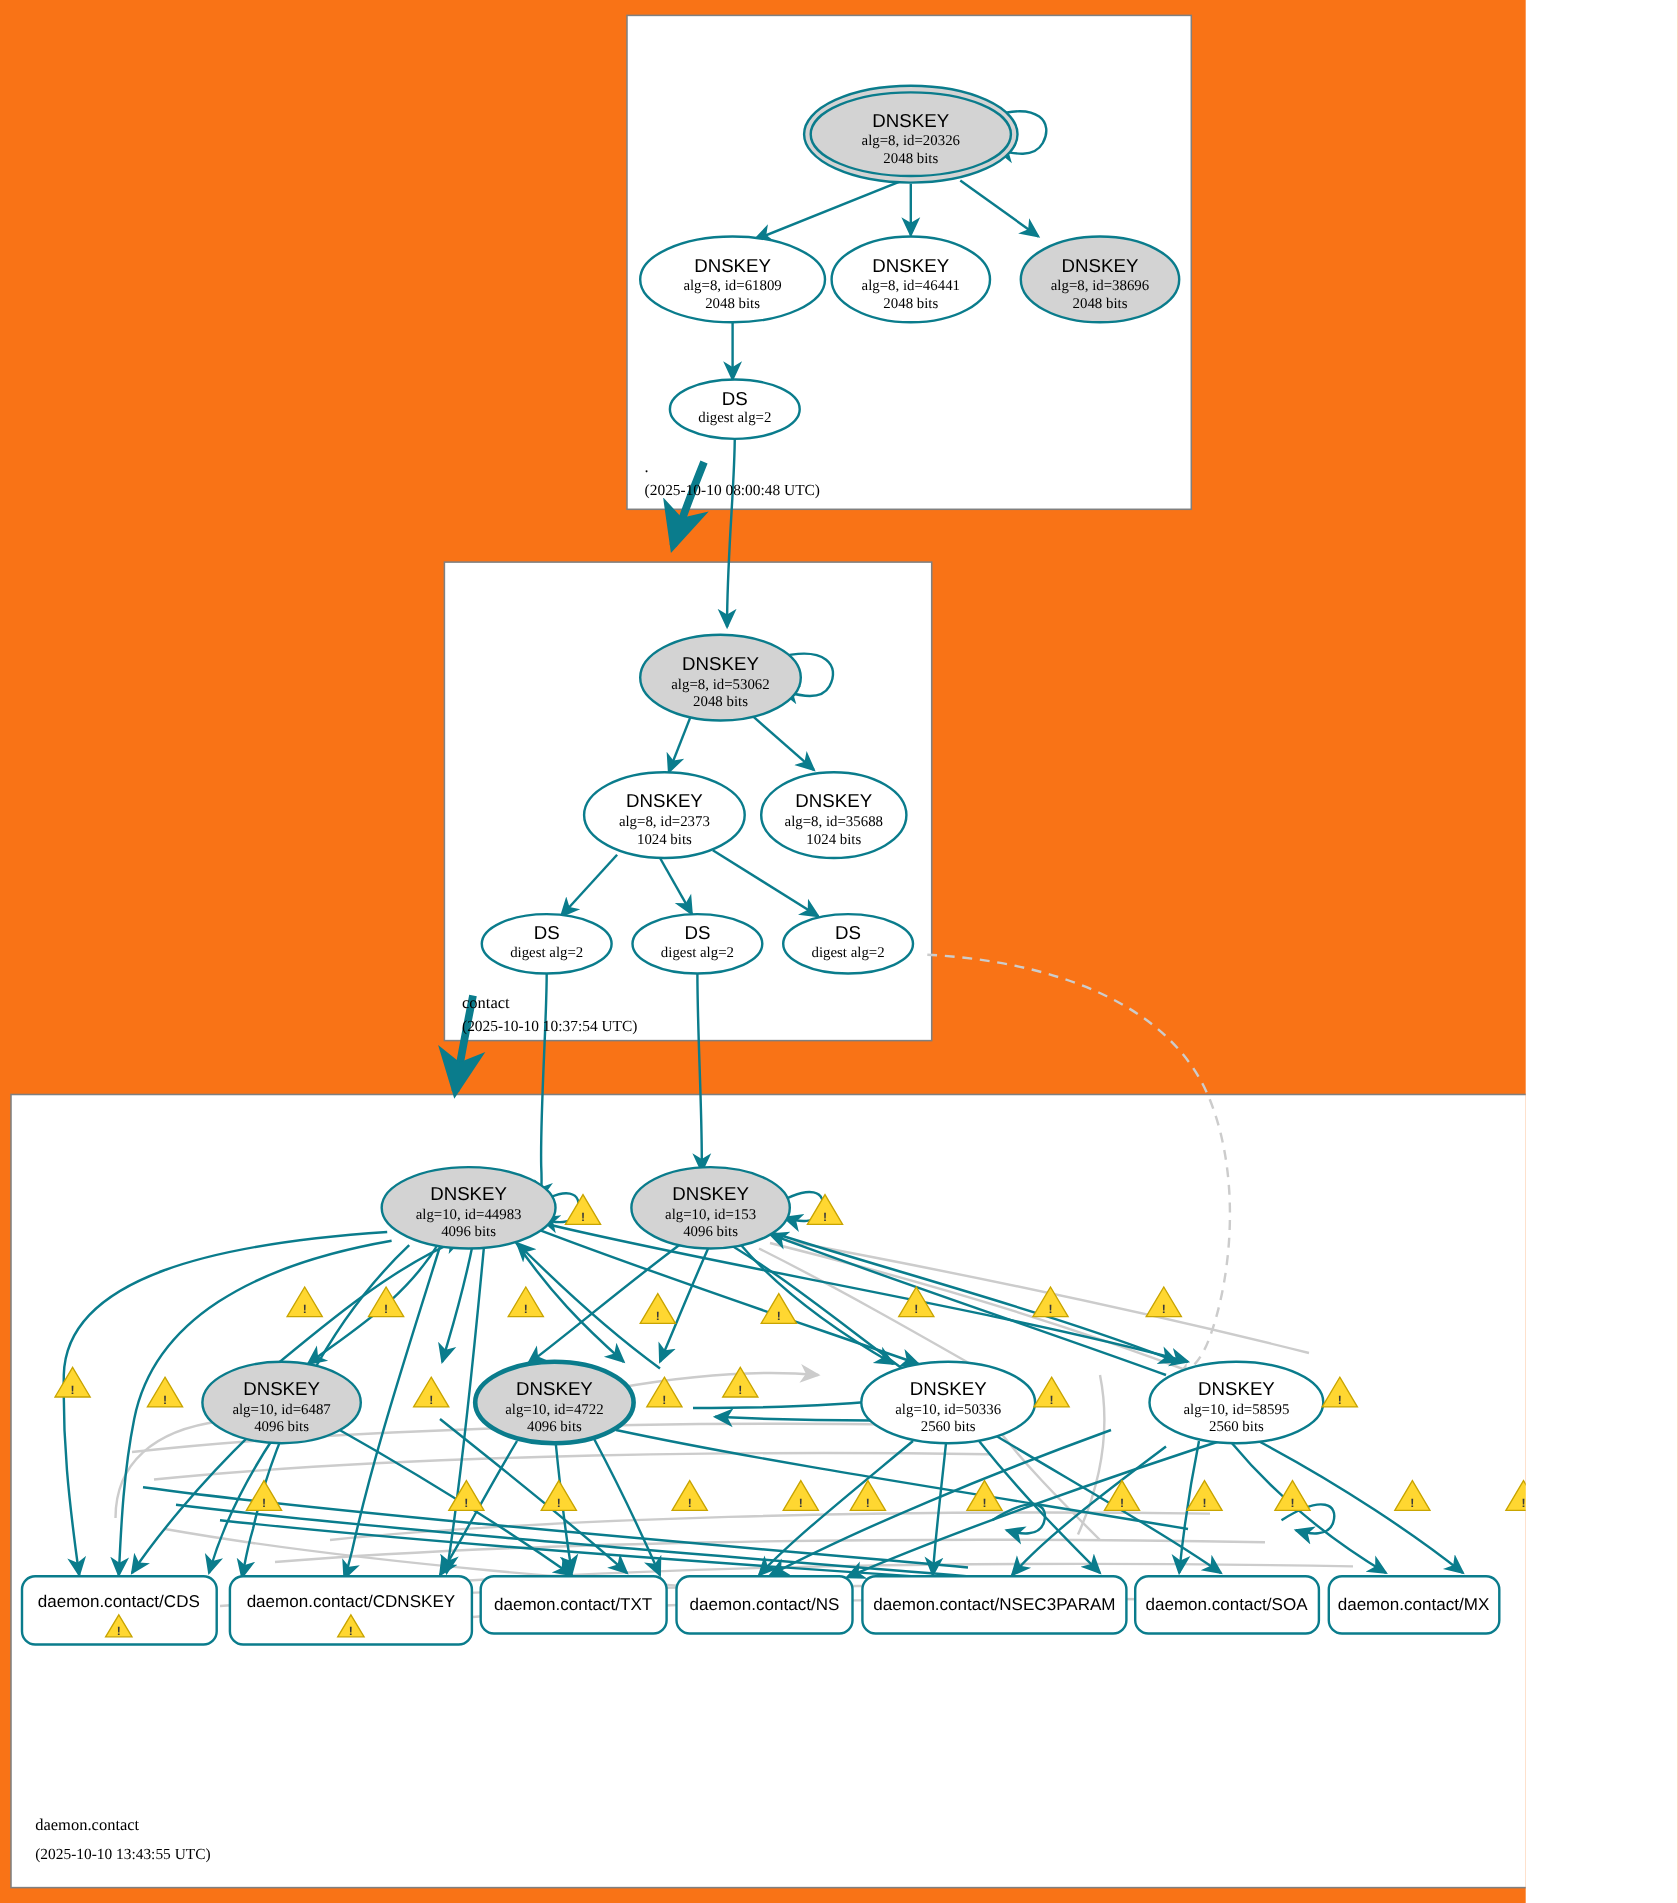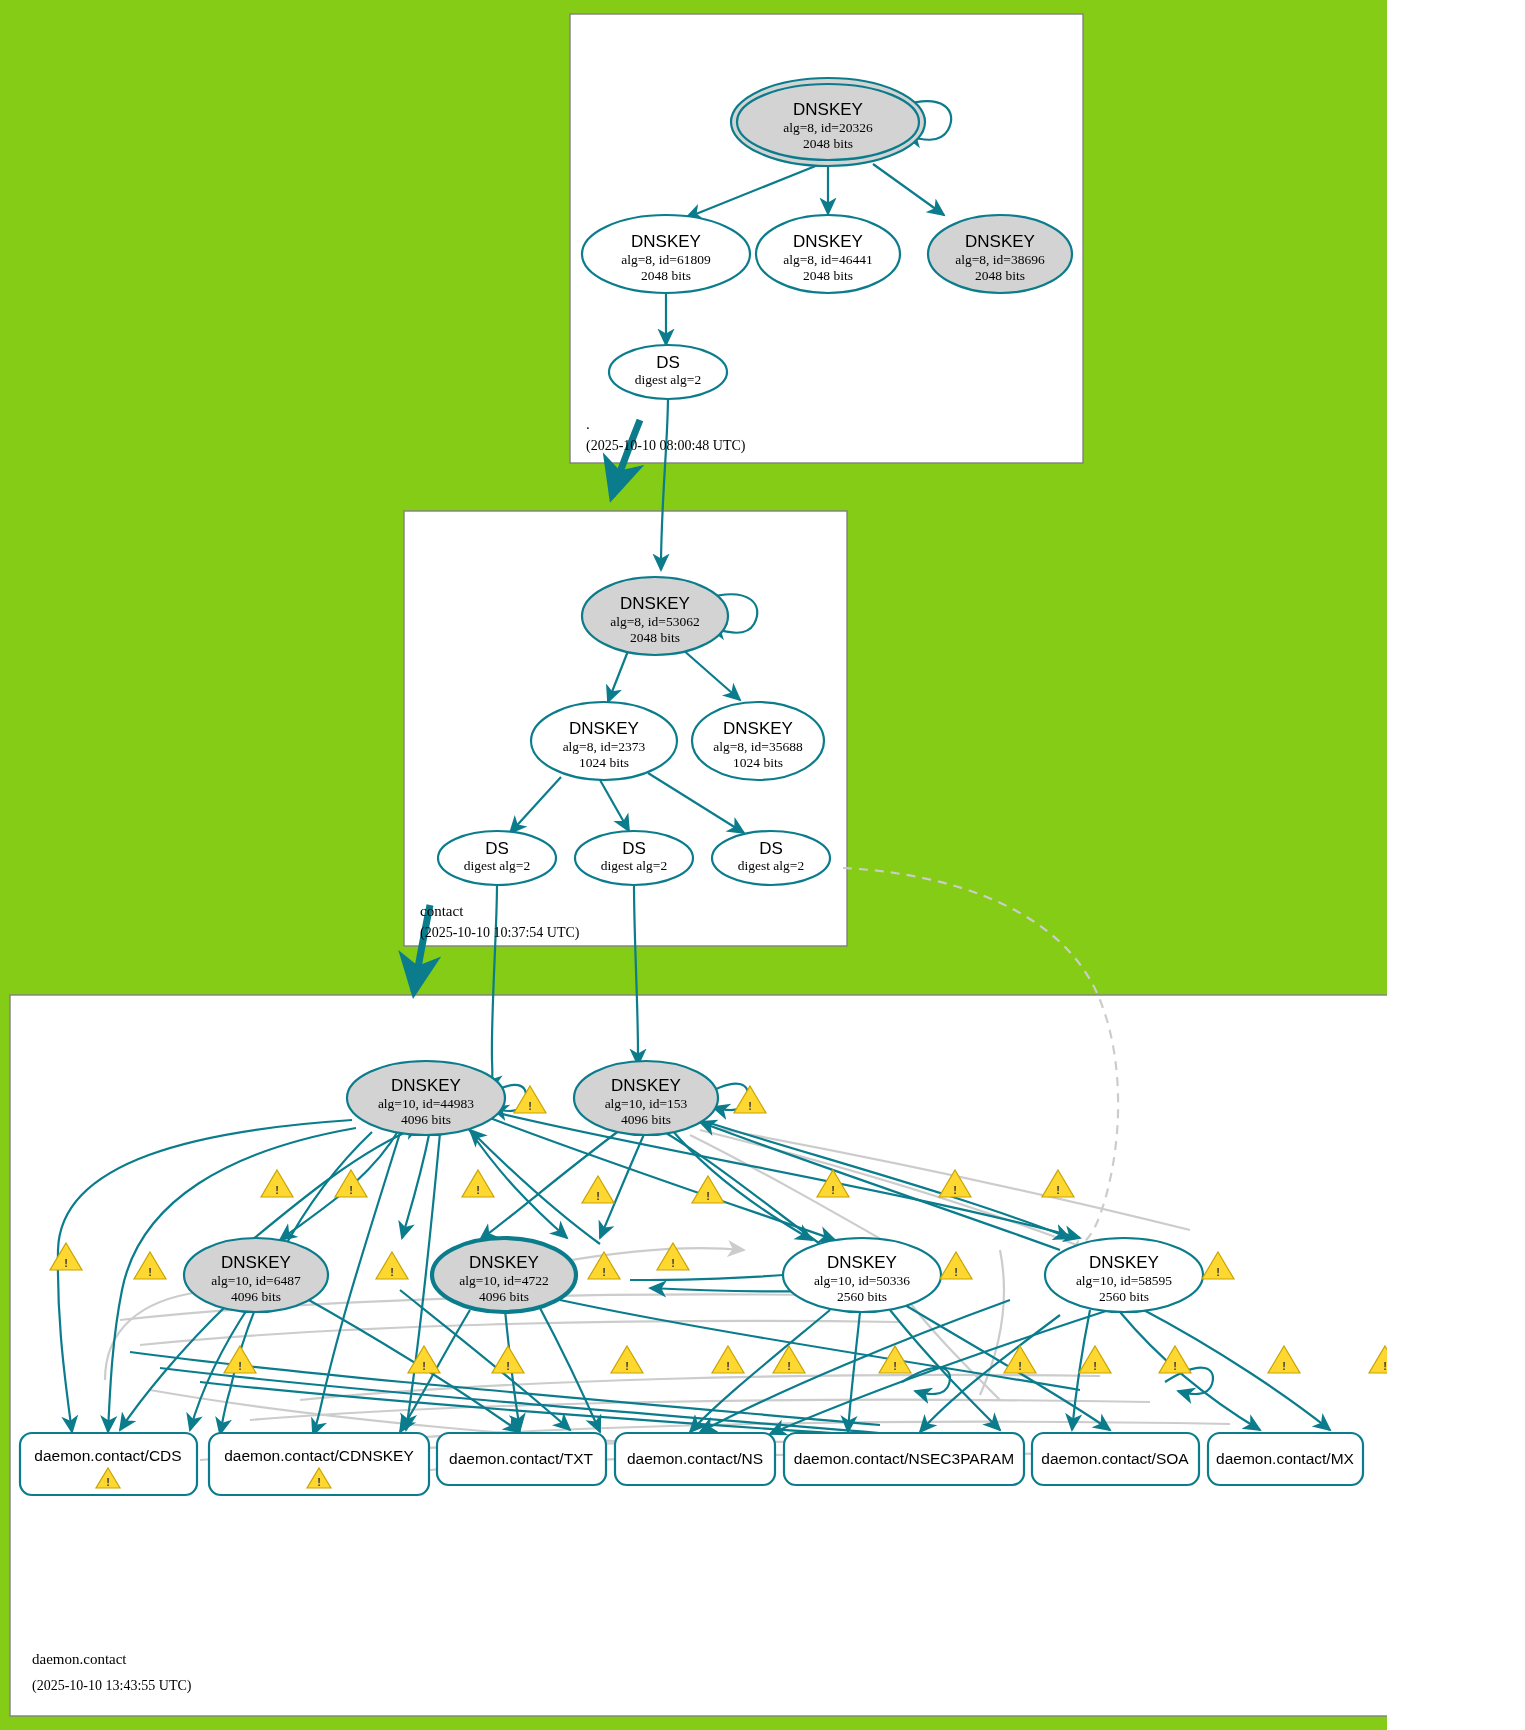--- a/index.html
+++ b/index.html
@@ -1,17 +1,17 @@
 <!DOCTYPE html>
 <html><head>
 <meta charset="utf-8">
 <style>
   html,body{margin:0;padding:0;background:#ffffff;}
   body{font-family:"Liberation Sans",sans-serif;}
-  #page{position:relative;width:1387px;height:1730px;overflow:hidden;background:#84cc16;}
+  #page{position:relative;width:1387px;height:1730px;overflow:hidden;background:#f97316;}
   svg{display:block;}
   .zone-box{fill:#ffffff;stroke:#808080;stroke-width:1.4;}
   .node-ell{stroke:#0a7c8c;stroke-width:2.2;}
   .node-ell.filled{fill:#d3d3d3;}
   .node-ell.open{fill:#ffffff;}
   .node-ell.thick{stroke-width:4.2;}
   .edge{fill:none;stroke:#0a7c8c;stroke-width:2.2;}
   .edge-thick{fill:none;stroke:#0a7c8c;stroke-width:7;}
   .edge-grey{fill:none;stroke:#cccccc;stroke-width:2.2;}
   .edge-dash{fill:none;stroke:#cccccc;stroke-width:2.2;stroke-dasharray:9 7;}

